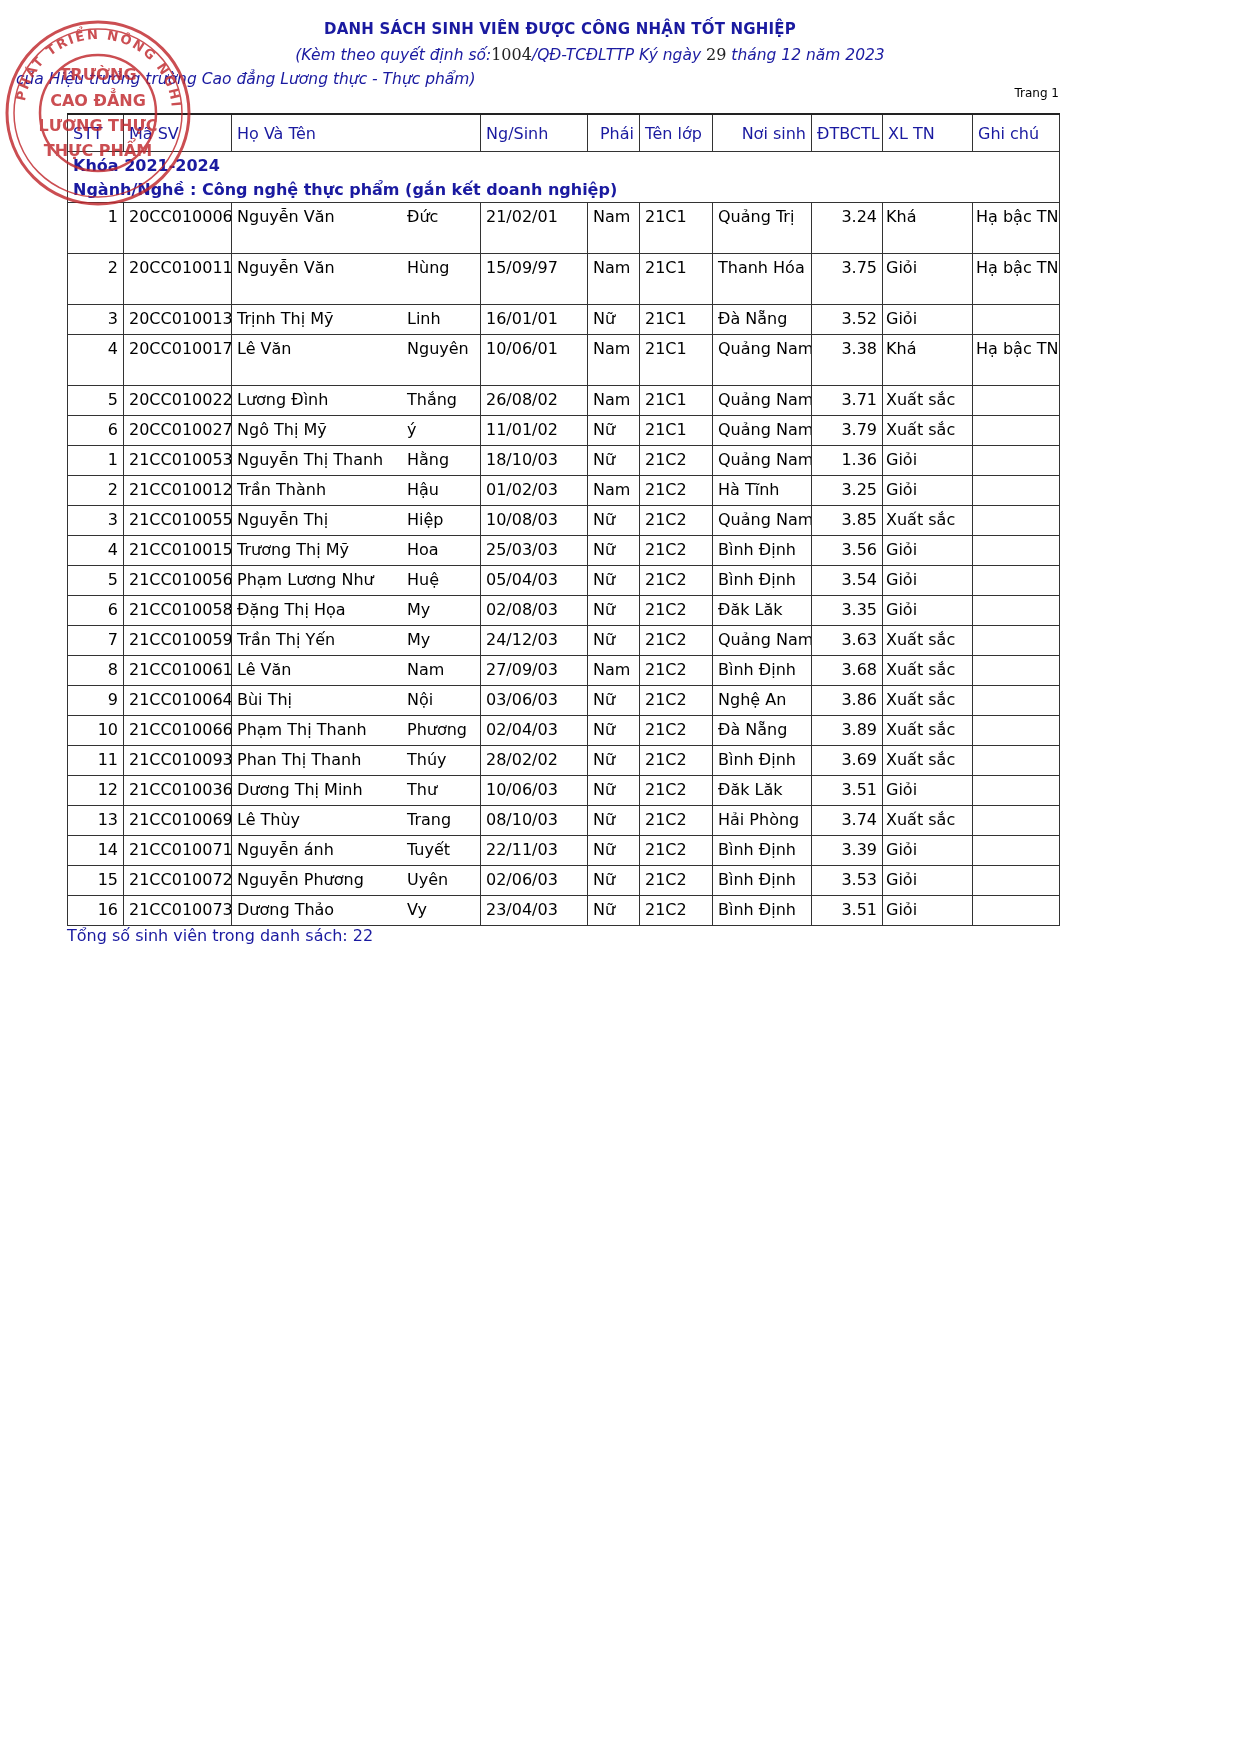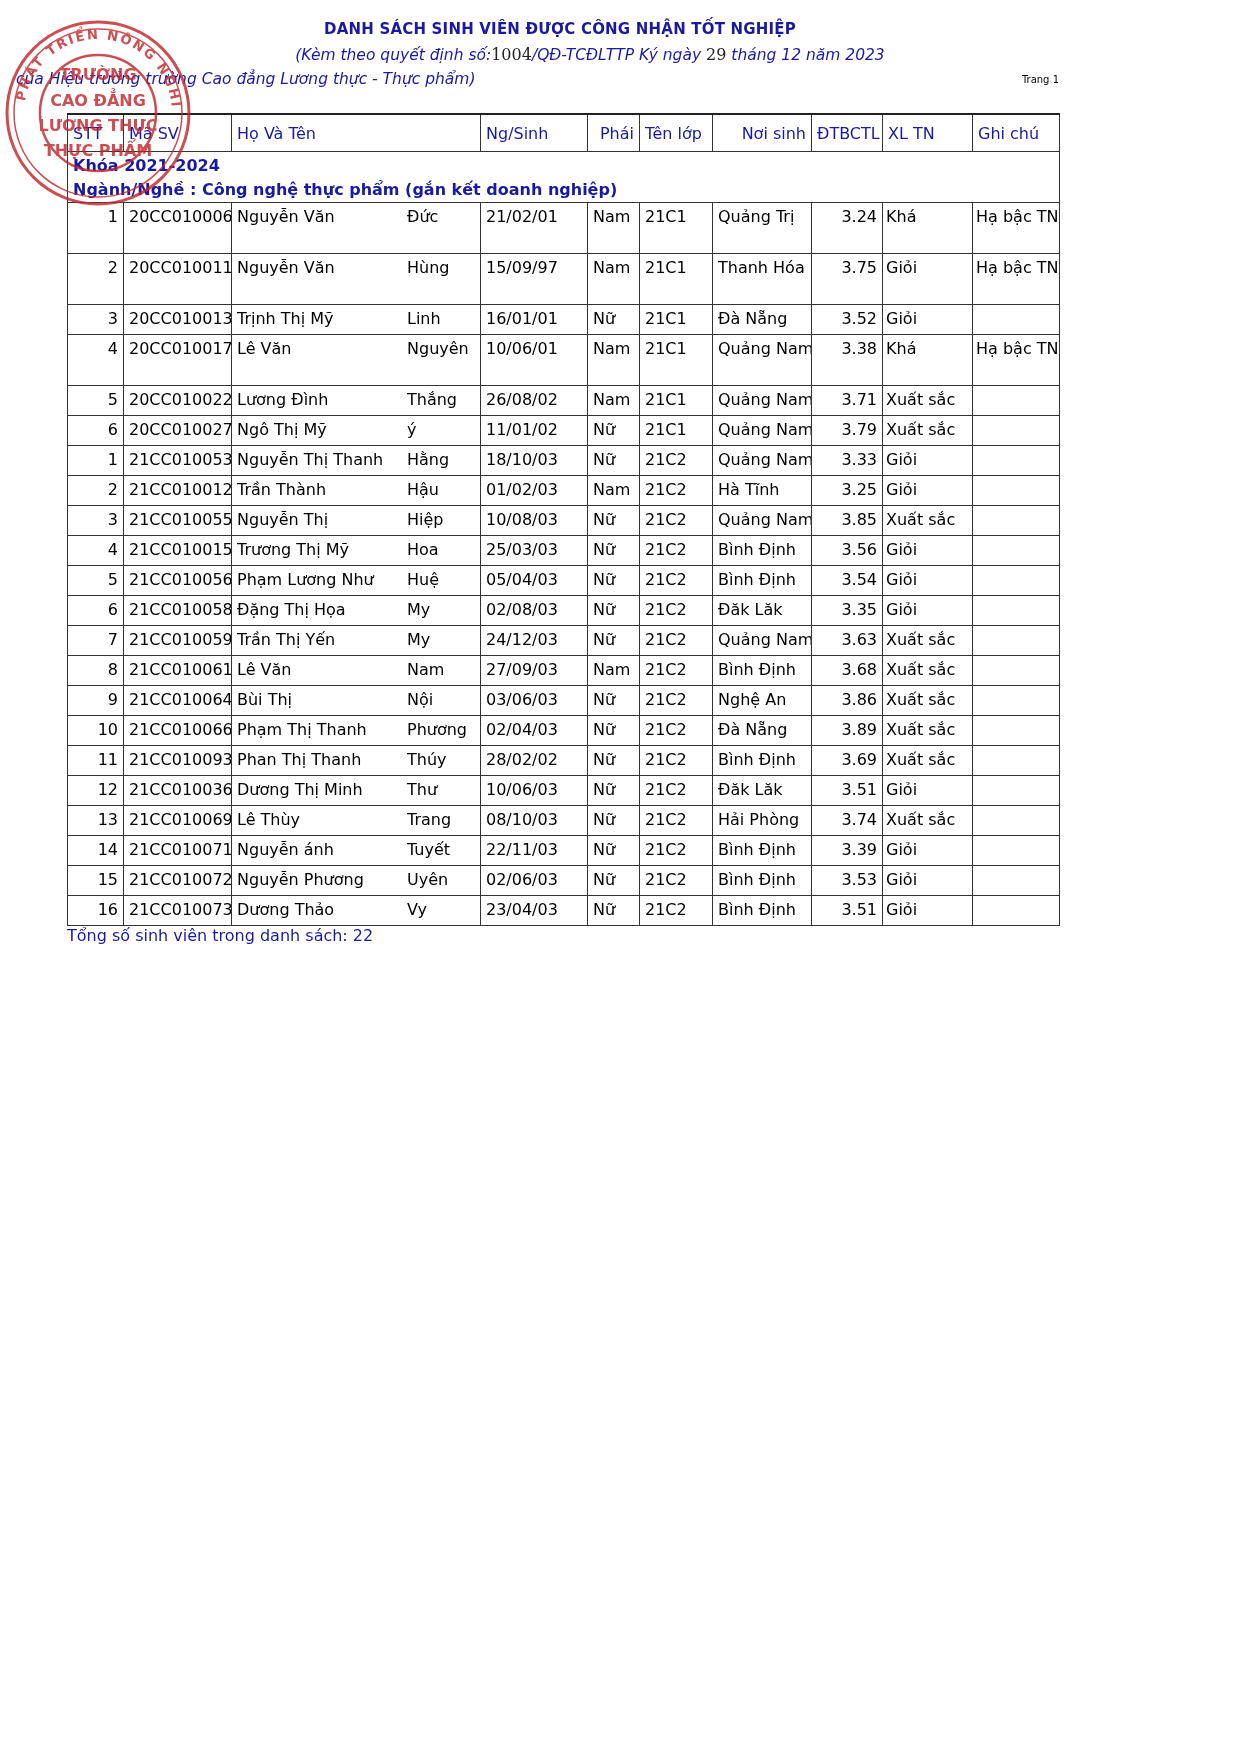--- a/index.html
+++ b/index.html
@@ -5,21 +5,21 @@
   html, body { margin:0; padding:0; background:#ffffff; }
   body { width:1241px; height:1755px; position:relative; overflow:hidden;
          font-family:"DejaVu Sans", sans-serif; color:#000; }
   .title { position:absolute; left:0; width:1120px; top:20px; text-align:center;
            font-family:"DejaVu Sans", sans-serif; font-weight:bold; font-size:15px; color:#1a1aa0; letter-spacing:0.2px; }
   .sub1 { position:absolute; left:0; width:1180px; top:45px; text-align:center;
           font-style:italic; font-size:15.5px; color:#1a1aa0; }
   .sub1 .num { font-family:"DejaVu Serif", serif; font-style:normal; font-size:16px; color:#222; }
   .sub2 { position:absolute; left:16px; width:1180px; top:70px; text-align:left;
           font-style:italic; font-size:15.5px; color:#1a1aa0; }
-  .page-no { position:absolute; right:182px; top:74px; font-size:10px; color:#000; }
+  .page-no { position:absolute; right:182px; top:86px; font-size:12px; color:#000; }
 
   table.grid { position:absolute; left:67px; top:113px; border-collapse:collapse; table-layout:fixed; width:992px; }
   table.grid td, table.grid th { border:1px solid #333; font-size:16px; padding:0 5px; vertical-align:top; white-space:nowrap; overflow:hidden; }
   table.grid th { font-weight:normal; color:#1a1aa0; height:36px; vertical-align:middle; border-top:2px solid #222; }
   table.grid td { height:27px; line-height:24px; padding-top:2px; }
   table.grid tr.tall td { height:48px; }
   .r { text-align:right; }
   .c { text-align:left; }
   .group td { border-left:1px solid #333; border-right:1px solid #333; color:#1a1aa0; font-weight:bold; font-size:16px; line-height:19px; padding:6px 0 0 16px; height:40px; }
   .name-split { display:flex; }
@@ -179,21 +179,21 @@
         <td>
           <div class="name-split">
             <span class="first">Nguyễn Thị Thanh</span>
             <span>Hằng</span>
           </div>
         </td>
         <td class="c">18/10/03</td>
         <td>Nữ</td>
         <td>21C2</td>
         <td>Quảng Nam</td>
-        <td class="r">3.33</td>
+        <td class="r">1.36</td>
         <td style="padding-left:3px">Giỏi</td>
         <td class="note" style="padding-left:3px"></td>
       </tr>
       <tr class="row">
         <td class="r">2</td>
         <td>21CC010012</td>
         <td>
           <div class="name-split">
             <span class="first">Trần Thành</span>
             <span>Hậu</span>

